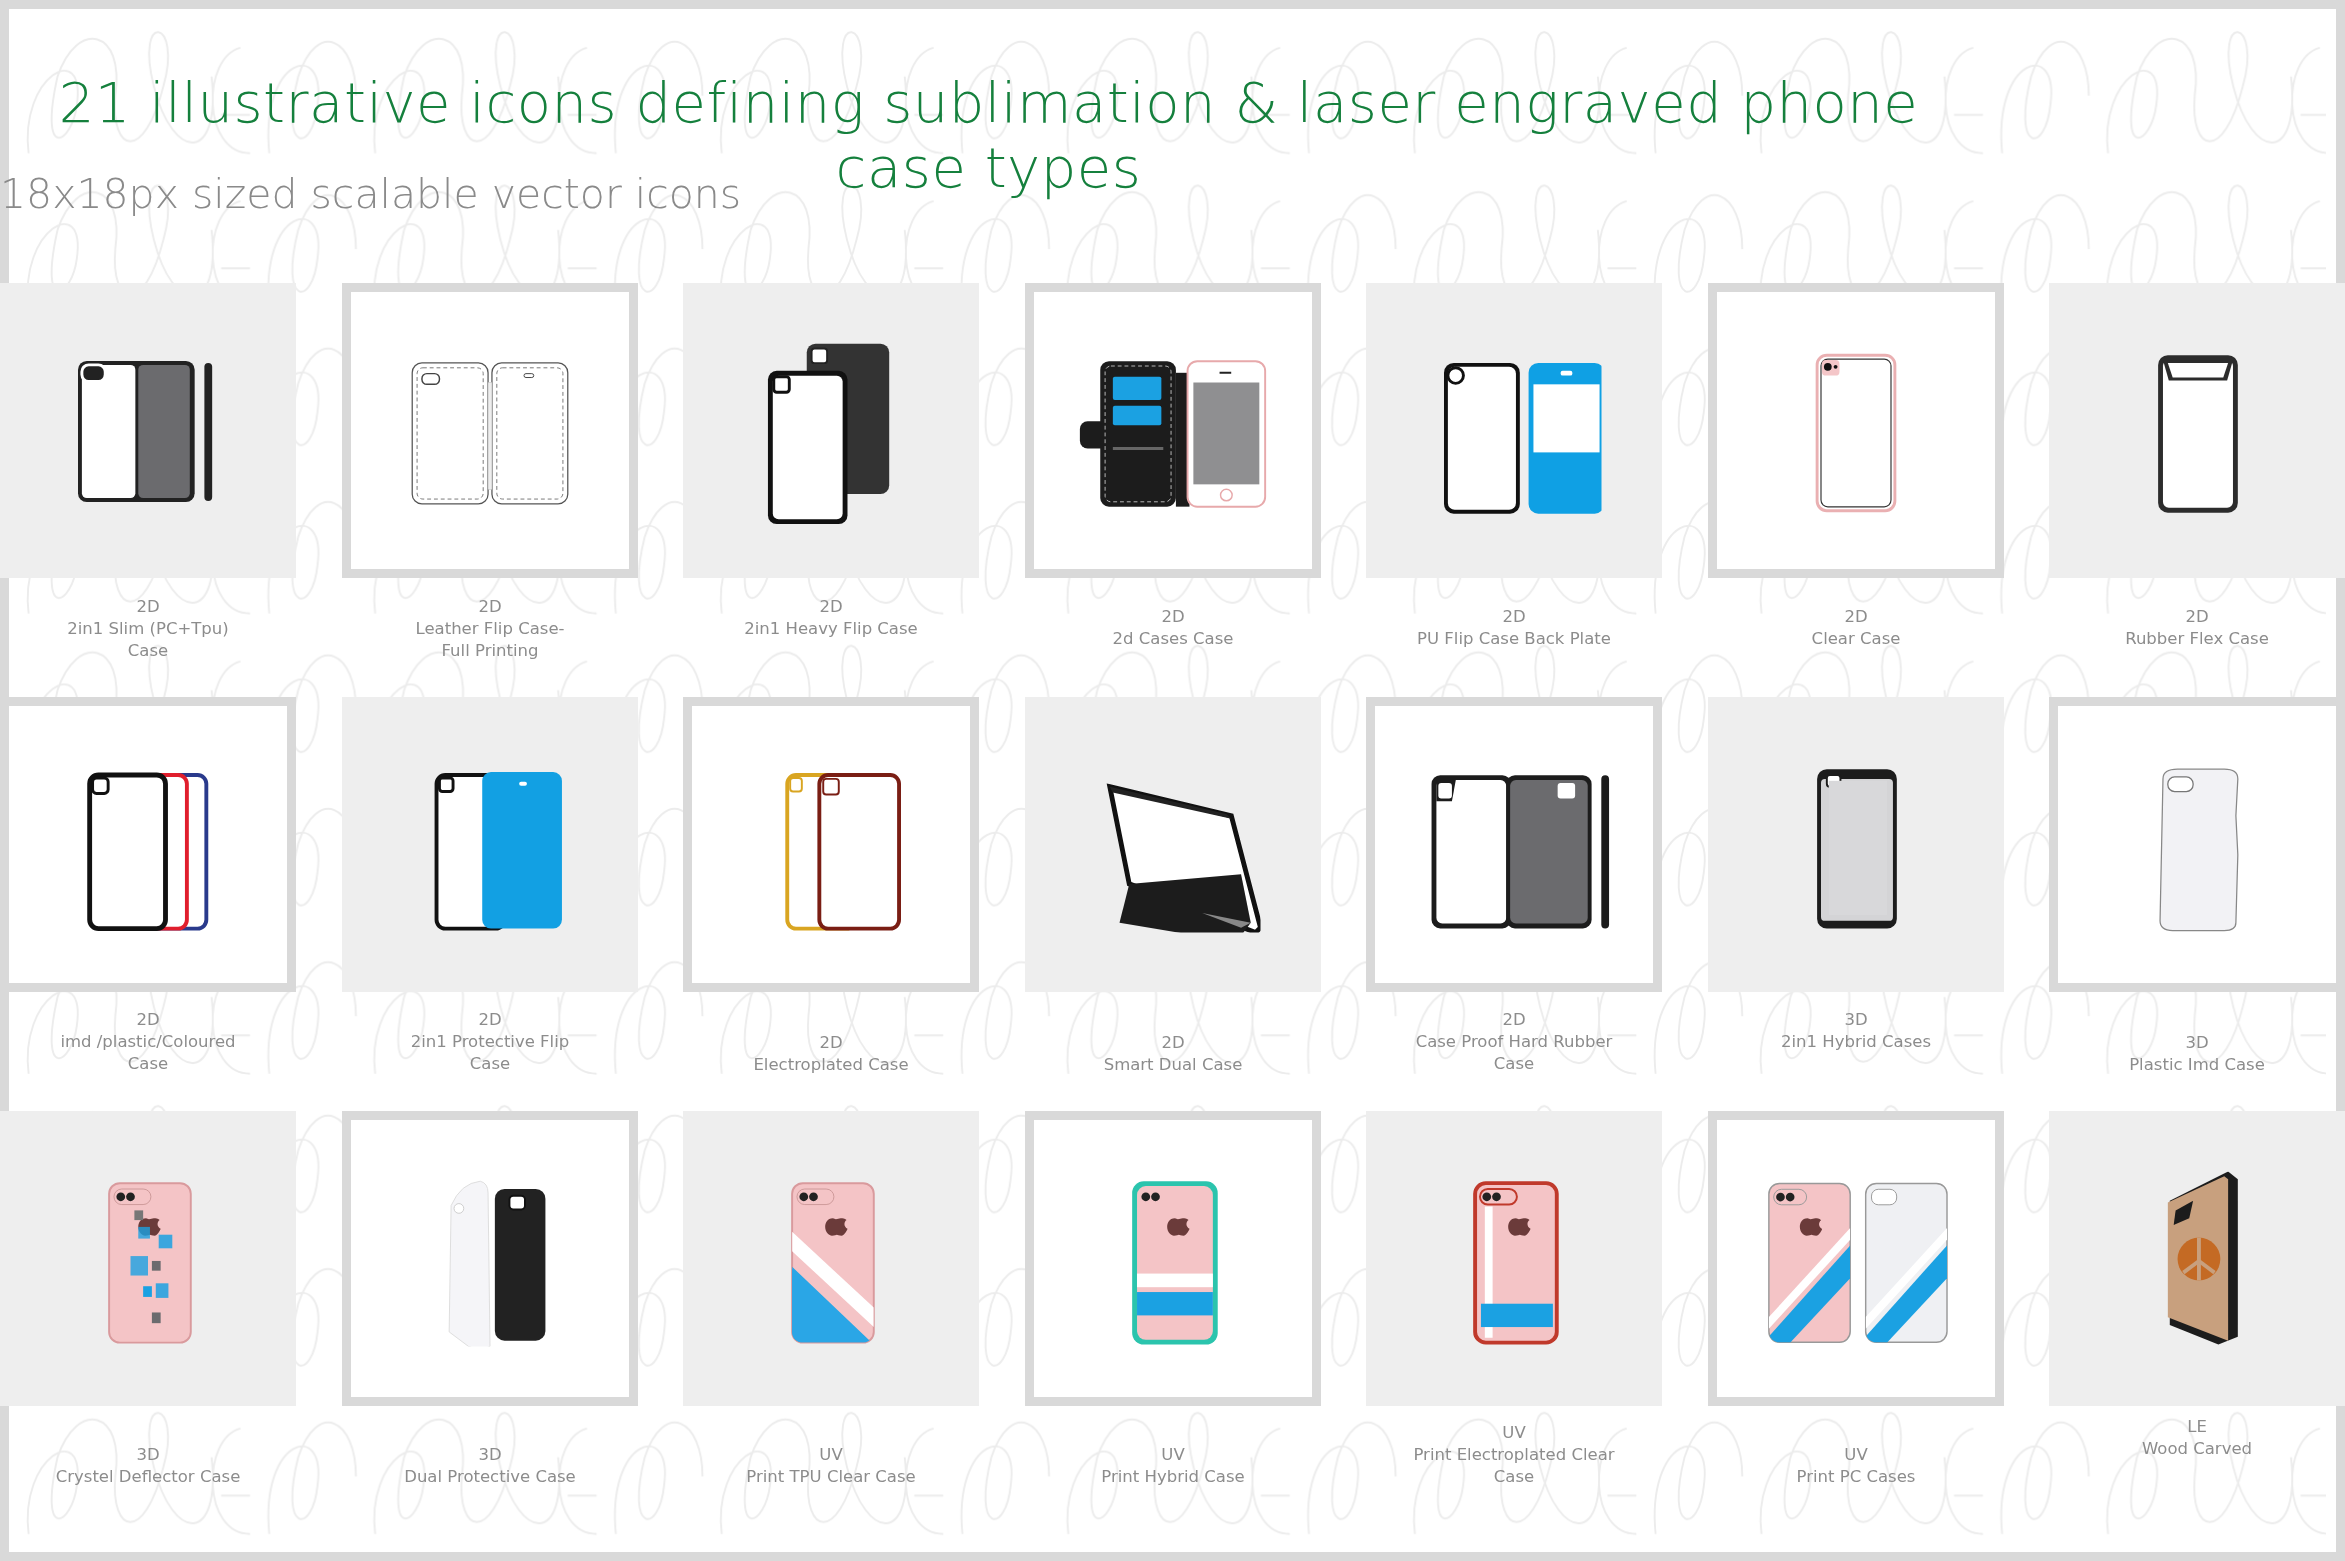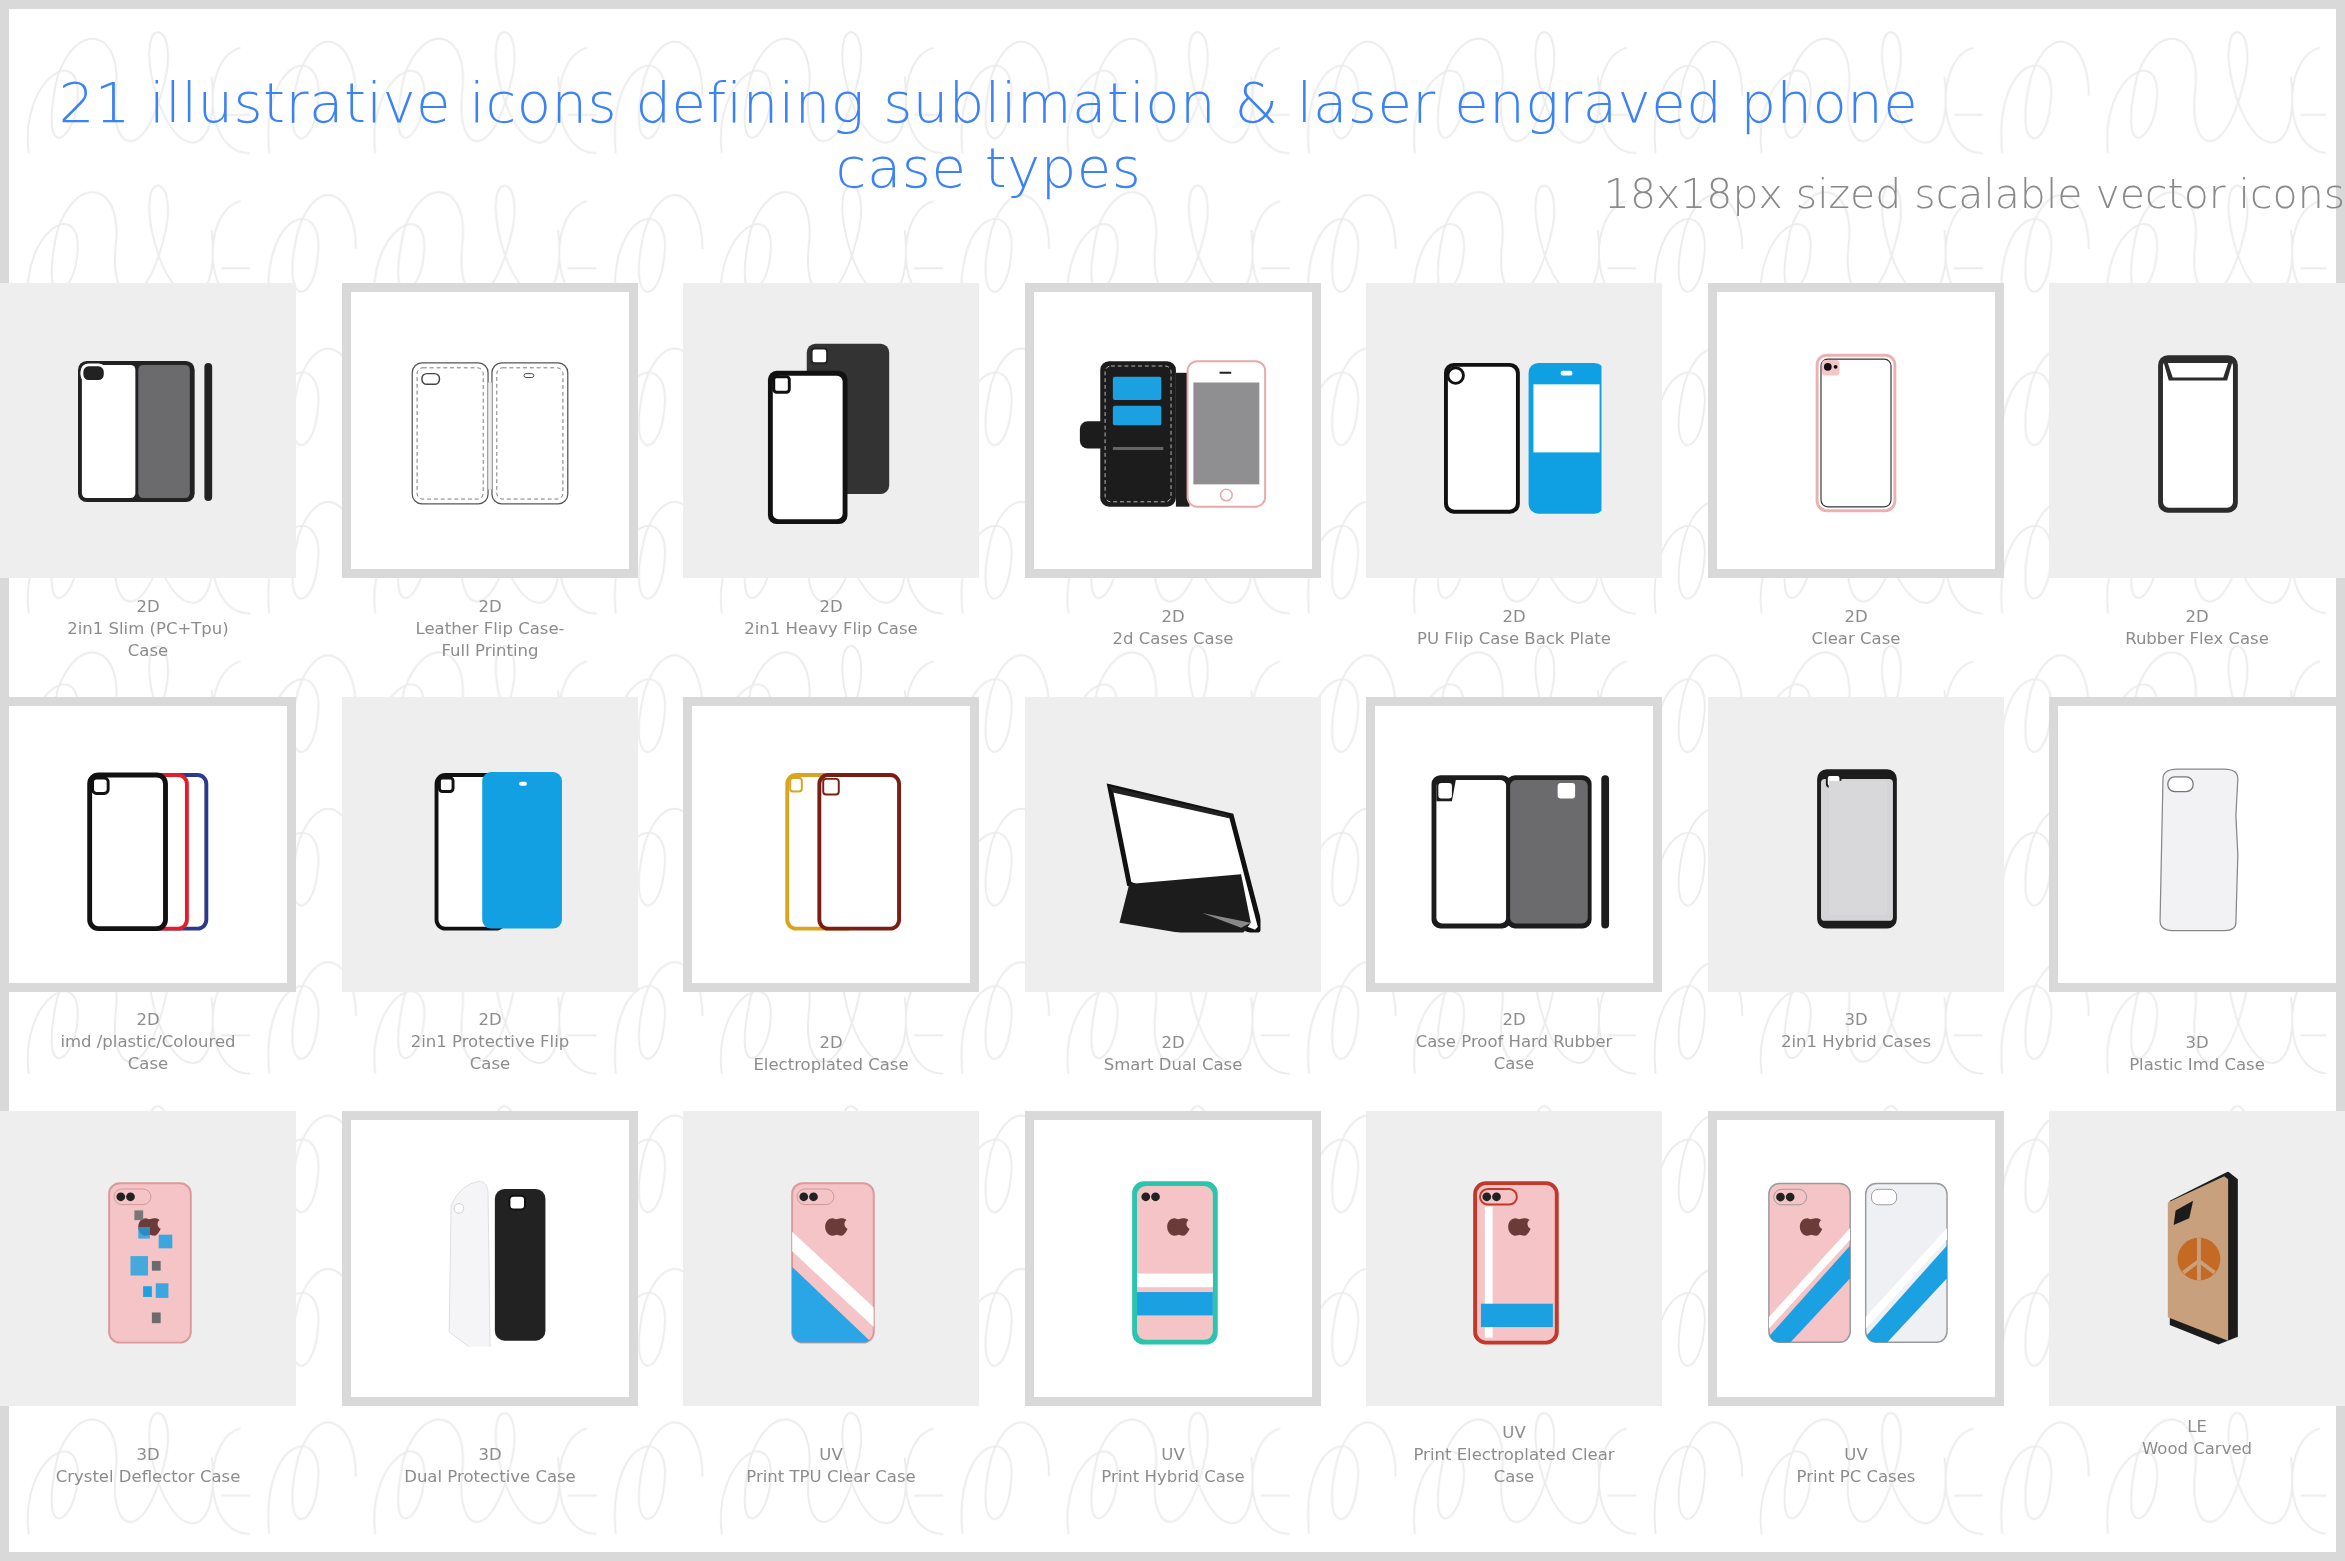--- a/index.html
+++ b/index.html
@@ -1,21 +1,21 @@
 <!DOCTYPE html>
 <html><head>
 <meta charset="utf-8">
 <style>
   html, body { margin:0; padding:0; }
   body { width:2345px; height:1561px; position:relative; overflow:hidden; background:#ffffff; font-family:"DejaVu Sans", sans-serif; }
   .frame { position:absolute; left:0; top:0; width:2345px; height:1561px; box-sizing:border-box; border:9.7px solid #d9d9d9; border-left-width:9.7px; background:#ffffff; }
   .watermark { position:absolute; left:9.7px; top:9.7px; right:9.7px; bottom:9.7px; overflow:hidden; }
   .watermark svg { width:100%; height:100%; }
-  .title { position:absolute; left:0; width:1977px; top:70px; text-align:center; color:#3b82f6; font-size:56px; font-weight:300; letter-spacing:0.5px; }
-  .subtitle { position:absolute; left:0; width:2345px; top:170px; text-align:right; color:#8a8a8a; font-size:41px; font-weight:300; }
+  .title { position:absolute; left:0; width:1977px; top:70px; text-align:center; color:#15803d; font-size:56px; font-weight:300; letter-spacing:0.5px; }
+  .subtitle { position:absolute; left:0; width:2345px; top:170px; text-align:left; color:#8a8a8a; font-size:41px; font-weight:300; }
   .cell { position:absolute; width:296px; height:295px; box-sizing:border-box; }
   .cell.fill { background:#eeeeee; }
   .cell.framed { background:#ffffff; border:9.7px solid #d9d9d9; }
   .cell svg { position:absolute; left:50%; top:50%; transform:translate(-50%,-50%); }
   .label { position:absolute; width:296px; text-align:center; color:#8c8c8c; font-size:16.5px; line-height:22px; }
   .label span { display:block; }
 </style>
 </head>
 <body>
 

